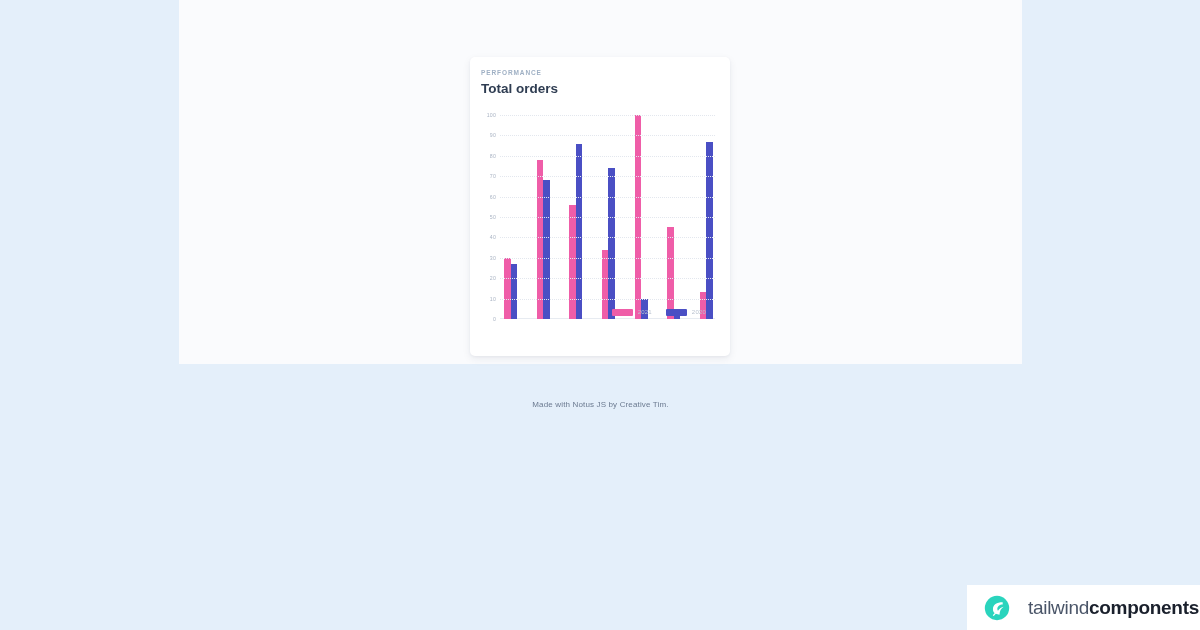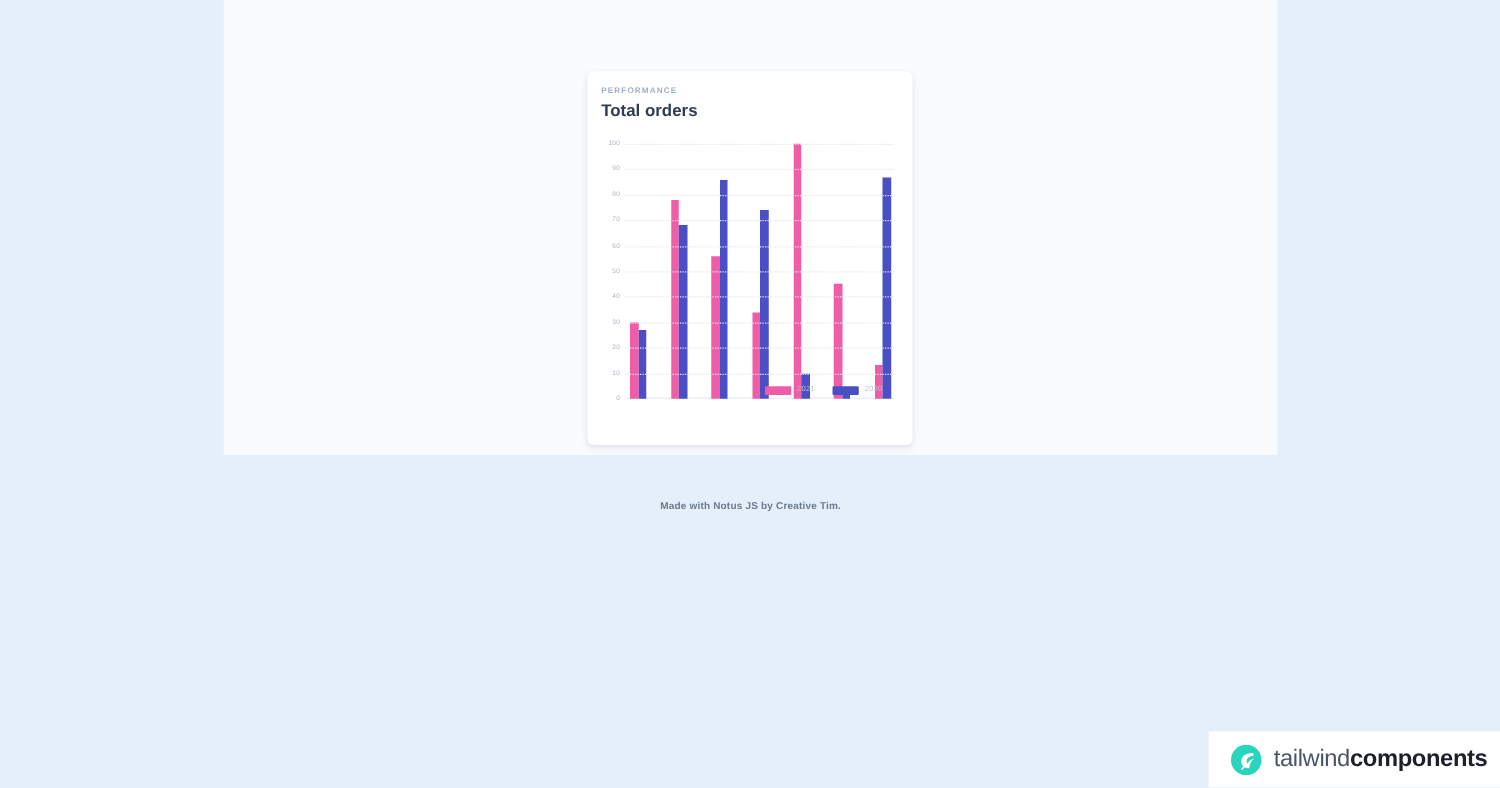--- a/index.html
+++ b/index.html
@@ -120,34 +120,34 @@
   .swatch.s2021 { background: #f05fa7; }
   .swatch.s2020 { background: #4a4fc4; }
   .legend-label { font-size: 6px; color: #b9c2cf; letter-spacing: 0.2px; }
 
   
   .footer {
     position: absolute;
     left: 0; right: 0; top: 400px;
     text-align: center;
     font-size: 8px;
-    font-weight: 700;
+    font-weight: 400;
     color: #6b7a90;
     letter-spacing: 0.15px;
   }
 
   
   .watermark {
     position: absolute;
     right: 0; bottom: 0;
     width: 233px; height: 45px;
     background: #ffffff;
     display: flex;
     align-items: center;
-    gap: 9px;
+    gap: 18px;
     padding-left: 17px;
   }
   .leaf { width: 26px; height: 26px; flex: 0 0 26px; }
   .wm-text { font-size: 19px; color: #4a5568; letter-spacing: -0.3px; white-space: nowrap; }
   .wm-text b { color: #1a202c; font-weight: 700; }
 </style>
 </head>
 <body>
 
 <div class="page">

